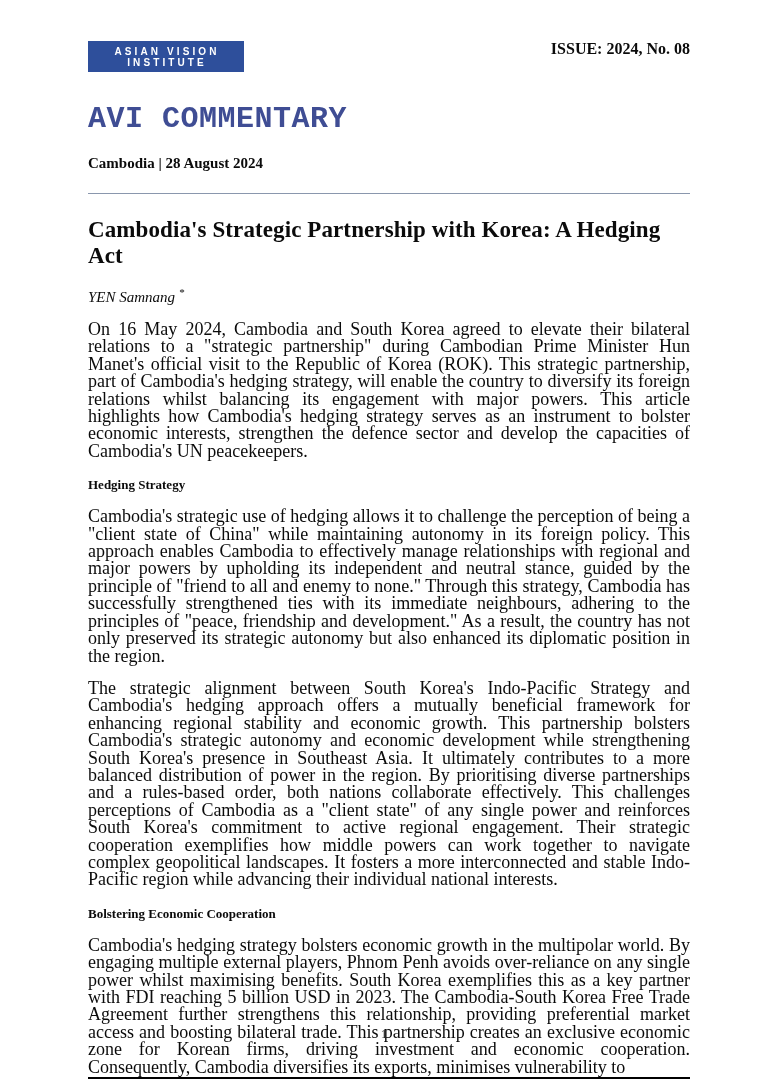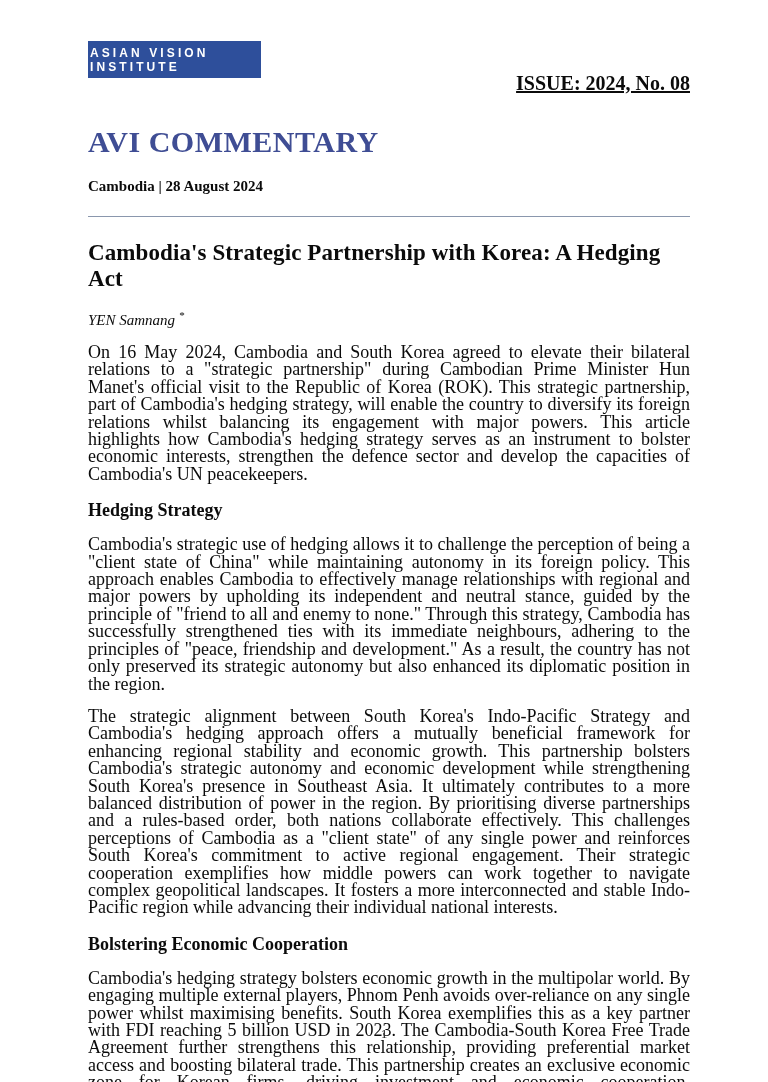--- a/index.html
+++ b/index.html
@@ -35,43 +35,43 @@
     font-family: "Liberation Serif", serif;
     font-weight: 700;
     font-size: 53px;
     line-height: 46px;
     letter-spacing: 7px;
     color: var(--brand-blue);
     margin-left: -5px;
     white-space: nowrap;
   }
   .logo-banner {
-    width: 173px;
+    width: 156px;
     margin-top: 1px;
     background: var(--brand-blue);
     color: #ffffff;
     font-family: "Liberation Sans", sans-serif;
     font-weight: 700;
-    font-size: 12px;
+    font-size: 10px;
     letter-spacing: 3.1px;
+    text-align: center;
     padding: 5px 0 4px 2px;
   }
   .issue {
-    margin-top: 32px;
     font-weight: 700;
-    font-size: 20px;
+    font-size: 16px;
     white-space: nowrap;
-    text-decoration: underline;
   }
   .masthead-title {
     margin: 30px 0 0;
     font-size: 30px;
     font-weight: 700;
     color: var(--masthead-blue);
     letter-spacing: 0.5px;
+    font-family: Liberation Mono, monospace;
   }
   .dateline {
     margin-top: 19px;
     font-size: 15px;
     font-weight: 700;
   }
   .divider {
     border: none;
     border-top: 1.5px solid var(--divider-color);
     margin: 21px 0 0;
@@ -91,21 +91,21 @@
   .author sup { font-size: 11px; font-style: italic; }
   .body-par {
     margin: 15px 0 0;
     font-size: 18px;
     line-height: 17.4px;
     text-align: justify;
     font-family: Liberation Serif, serif;
   }
   .section-heading {
     margin: 17px 0 0;
-    font-size: 18px;
+    font-size: 13px;
     font-weight: 700;
   }
   .section-heading + .body-par { }
   
   .footnote-rule {
     border: none;
     border-top: 2px solid #000000;
     margin: 1px 0 0;
   }
   .footnote {

